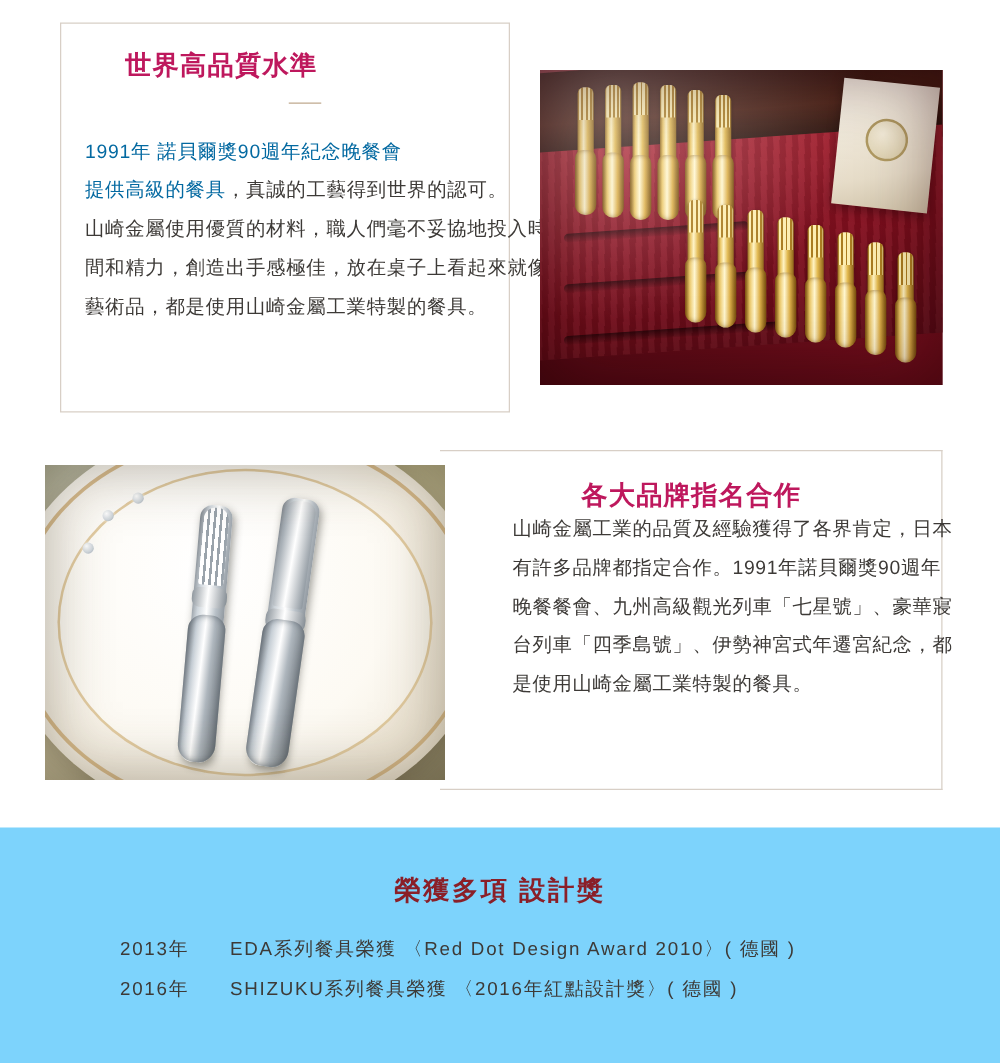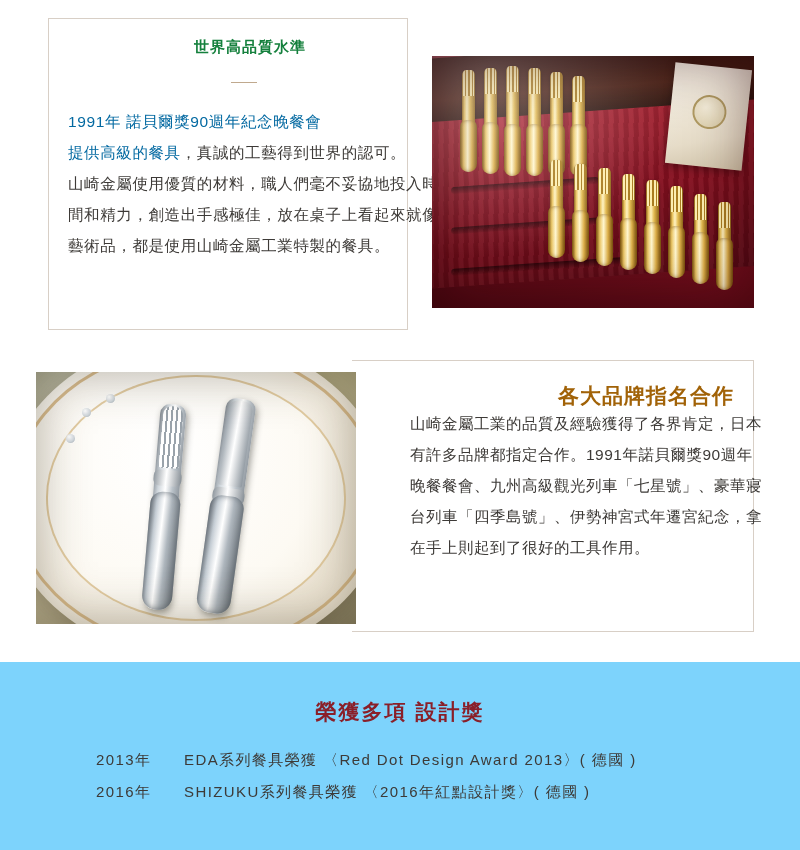--- a/index.html
+++ b/index.html
@@ -26,24 +26,23 @@
     position: absolute;
     left: 0; top: 0;
     width: 360px; height: 312px;
     border: 1px solid #d8cfc6;
     background: #ffffff;
   }
   .sec1-title {
     position: absolute;
     left: 52px; top: 20px;
     width: 300px;
-    text-align: center;
-    font-size: 15px;
+    font-size: 21px;
     font-weight: bold;
-    color: #15803d;
+    color: #be185d;
     letter-spacing: 1px;
   }
   .sec1-rule {
     position: absolute;
     left: 183px; top: 64px;
     width: 26px; height: 0;
     border-top: 1px solid #c0a98e;
   }
   .sec1-body {
     position: absolute;
@@ -248,24 +247,24 @@
   .p2-vig {
     position: absolute; inset: 0;
     box-shadow: inset 0 0 52px rgba(70,60,35,.42);
     pointer-events: none;
   }
 
   .sec2-title {
     position: absolute;
     left: 372px; top: 30px;
     width: 362px;
-    text-align: right;
+    text-align: center;
     font-size: 21px;
     font-weight: bold;
-    color: #a16207;
+    color: #be185d;
     letter-spacing: 1px;
   }
   .sec2-slash {
     position: absolute;
     left: 396px; top: 372px;
     width: 0; height: 70px;
     border-left: 1px solid #c2a98c;
     transform: rotate(20deg);
   }
   .sec2-body {
@@ -395,31 +394,31 @@
         <div class="grip"></div>
       </div>
 
       <div class="p2-vig"></div>
     </div>
 
     <div class="sec2-slash"></div>
 
     <div class="sec2-title">各大品牌指名合作</div>
 
-    <div class="sec2-body">山崎金屬工業的品質及經驗獲得了各界肯定，日本有許多品牌都指定合作。1991年諾貝爾獎90週年晚餐餐會、九州高級觀光列車「七星號」、豪華寢台列車「四季島號」、伊勢神宮式年遷宮紀念，拿在手上則起到了很好的工具作用。</div>
+    <div class="sec2-body">山崎金屬工業的品質及經驗獲得了各界肯定，日本有許多品牌都指定合作。1991年諾貝爾獎90週年晚餐餐會、九州高級觀光列車「七星號」、豪華寢台列車「四季島號」、伊勢神宮式年遷宮紀念，都是使用山崎金屬工業特製的餐具。</div>
   </div>
 
   <div class="sec3">
 
     <div class="sec3-title">榮獲多項 設計獎</div>
 
     <div class="awards">
       <div class="award-row">
         <span class="award-year mono-ish">2013年</span>
-        <span class="award-text mono-ish">EDA系列餐具榮獲 〈Red Dot Design Award 2013〉( 德國 )</span>
+        <span class="award-text mono-ish">EDA系列餐具榮獲 〈Red Dot Design Award 2010〉( 德國 )</span>
       </div>
       <div class="award-row">
         <span class="award-year mono-ish">2016年</span>
         <span class="award-text mono-ish">SHIZUKU系列餐具榮獲 〈2016年紅點設計獎〉( 德國 )</span>
       </div>
     </div>
   </div>
 
 </div>
 

